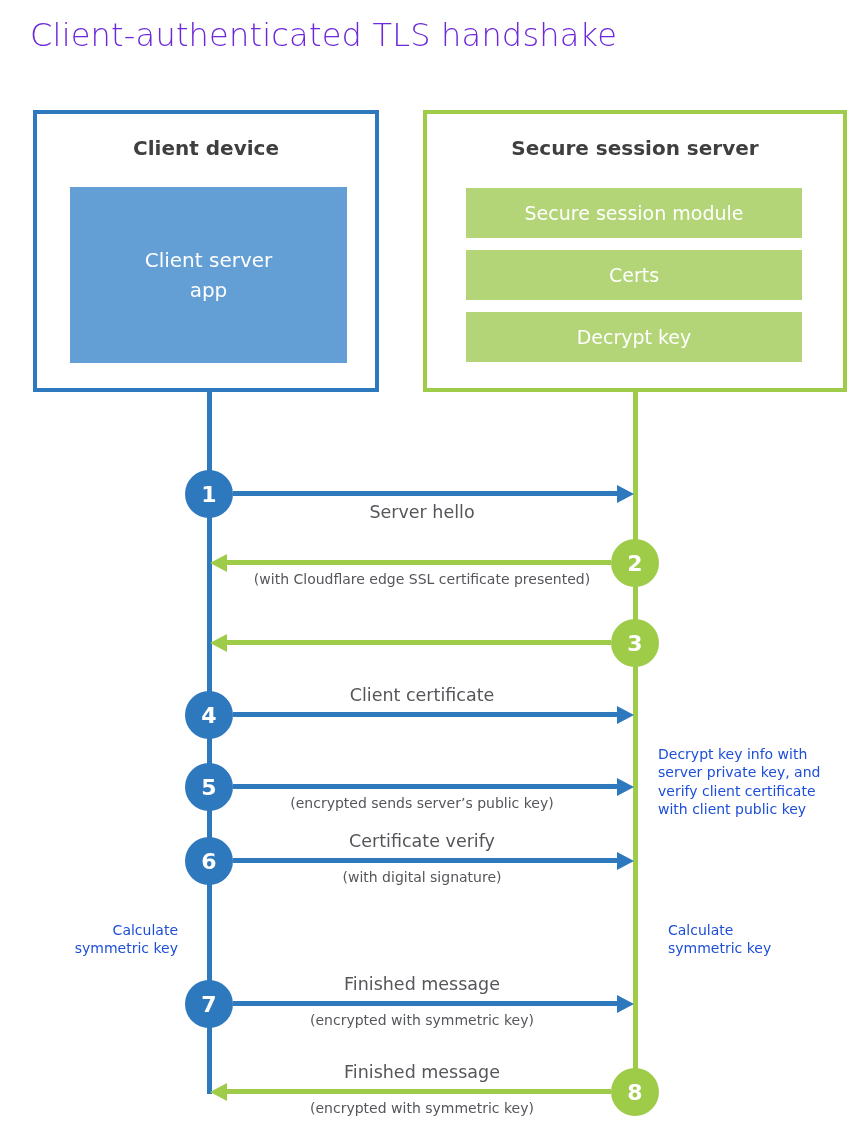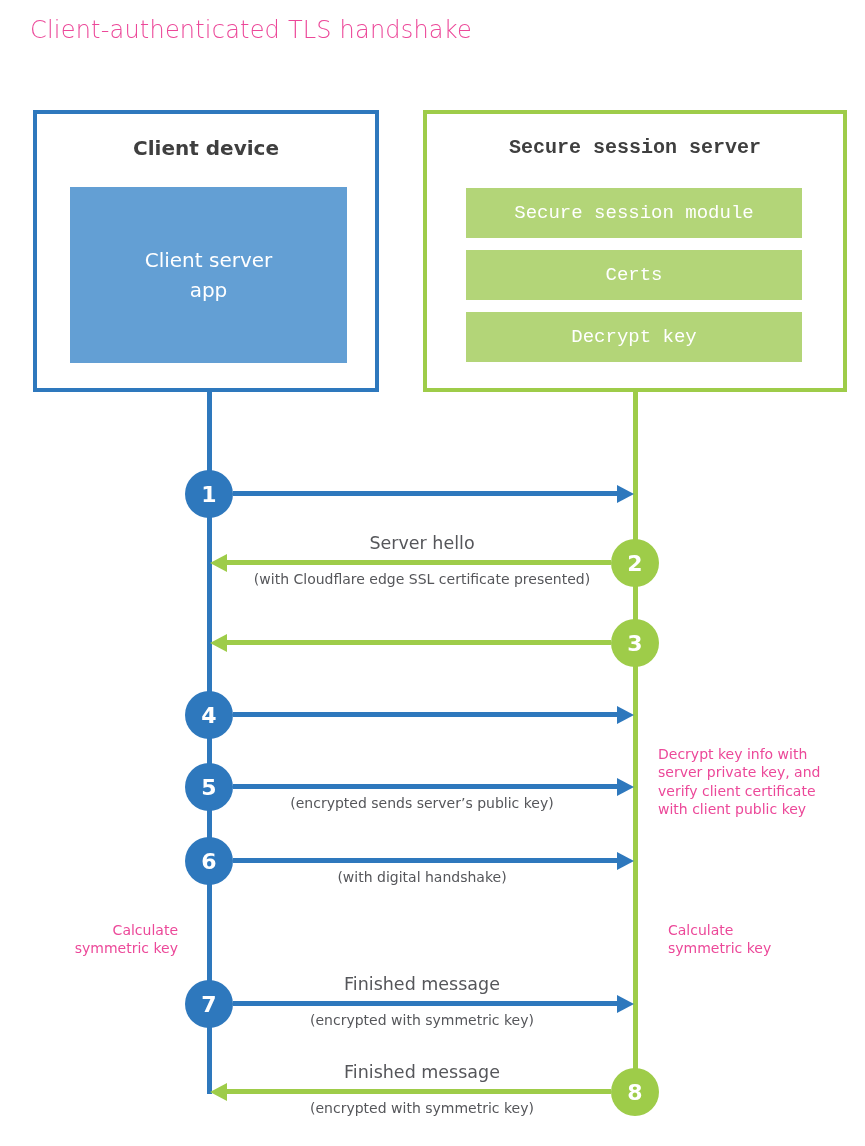--- a/index.html
+++ b/index.html
@@ -1,25 +1,25 @@
 <!DOCTYPE html>
 <html><head>
 <meta charset="utf-8">
 <style>
   html,body{margin:0;padding:0;background:#ffffff;}
   #page{position:relative;width:865px;height:1146px;background:#ffffff;
         font-family:"DejaVu Sans","Liberation Sans",sans-serif;overflow:hidden;}
 
-  .title{position:absolute;left:30px;top:16px;font-size:24px;font-weight:300;
-         color:#ec4899;letter-spacing:0.2px;}
+  .title{position:absolute;left:30px;top:16px;font-size:32px;font-weight:300;
+         color:#6d28d9;letter-spacing:0.2px;}
 
   
   .box{position:absolute;top:110px;height:282px;background:#fff;box-sizing:border-box;}
   .box.client{left:33px;width:346px;border:4px solid #2e78bd;}
-  .box.server{left:423px;width:424px;border:4px solid #9ecc49;font-family:Liberation Mono, monospace;}
+  .box.server{left:423px;width:424px;border:4px solid #9ecc49;}
   .box-heading{position:absolute;left:0;top:22px;width:100%;text-align:center;
                font-size:20px;font-weight:bold;color:#3f3f3f;}
   .app-box{position:absolute;left:33px;top:73px;width:277px;height:176px;background:#639fd4;
            display:flex;align-items:center;justify-content:center;text-align:center;
            color:#ffffff;font-size:20px;white-space:pre-line;line-height:1.5;}
   .bar{position:absolute;left:39px;width:336px;height:50px;background:#b3d578;
        display:flex;align-items:center;justify-content:center;
        color:#ffffff;font-size:19px;}
   .bar.b0{top:74px}.bar.b1{top:136px}.bar.b2{top:198px}
 
@@ -44,21 +44,21 @@
   .ahead.right{left:617px;border-left:17px solid #2e78bd;}
   .ahead.left{left:210px;border-right:17px solid #9ecc49;}
 
   
   .mlabel{position:absolute;left:212px;width:420px;text-align:center;
           font-size:17.5px;color:#55565a;}
   .msub{position:absolute;left:212px;width:420px;text-align:center;
         font-size:14px;color:#55565a;}
 
   
-  .note{position:absolute;font-size:14px;color:#ec4899;line-height:1.32;}
+  .note{position:absolute;font-size:14px;color:#1d4ed8;line-height:1.32;}
   .note.decrypt{left:658px;top:745px;width:180px;text-align:left;}
   .note.calc-left{left:58px;top:921px;width:120px;text-align:right;}
   .note.calc-right{left:668px;top:921px;width:120px;text-align:left;}
 </style>
 </head>
 <body>
 
 <div id="page">
 
   <div class="title">Client-authenticated TLS handshake</div>
@@ -80,48 +80,50 @@
   <div class="lifeline green"></div>
 
   <div class="aline blue" style="top:491px"></div>
   <div class="ahead right" style="top:485px"></div>
   <div class="circle blue" style="top:470px">
       <span>1</span>
     </div>
 
   <div class="aline green" style="top:560px"></div>
   <div class="ahead left" style="top:554px"></div>
-  <div class="mlabel" style="top:533px">Server hello</div>
+  <div class="mlabel" style="top:502px">Server hello</div>
   <div class="msub" style="top:571px">(with Cloudflare edge SSL certificate presented)</div>
   <div class="circle green" style="top:539px">
       <span>2</span>
     </div>
 
   <div class="aline green" style="top:640px"></div>
   <div class="ahead left" style="top:634px"></div>
   <div class="circle green" style="top:619px">
       <span>3</span>
     </div>
 
   <div class="aline blue" style="top:712px"></div>
   <div class="ahead right" style="top:706px"></div>
+  <div class="mlabel" style="top:685px">Client certificate</div>
   <div class="circle blue" style="top:691px">
       <span>4</span>
     </div>
 
   <div class="aline blue" style="top:784px"></div>
   <div class="ahead right" style="top:778px"></div>
   <div class="msub" style="top:795px">(encrypted sends server’s public key)</div>
   <div class="circle blue" style="top:763px">
       <span>5</span>
     </div>
 
   <div class="aline blue" style="top:858px"></div>
   <div class="ahead right" style="top:852px"></div>
-  <div class="msub" style="top:869px">(with digital handshake)</div>
+  <div class="mlabel" style="top:831px">Certificate verify</div>
+  <div class="msub" style="top:869px">(with digital signature)</div>
   <div class="circle blue" style="top:837px">
       <span>6</span>
     </div>
 
   <div class="note decrypt">Decrypt key info with server private key, and verify client certificate with client public key</div>
   <div class="note calc-left">Calculate symmetric key</div>
   <div class="note calc-right">Calculate symmetric key</div>
 
   <div class="aline blue" style="top:1001px"></div>
   <div class="ahead right" style="top:995px"></div>

